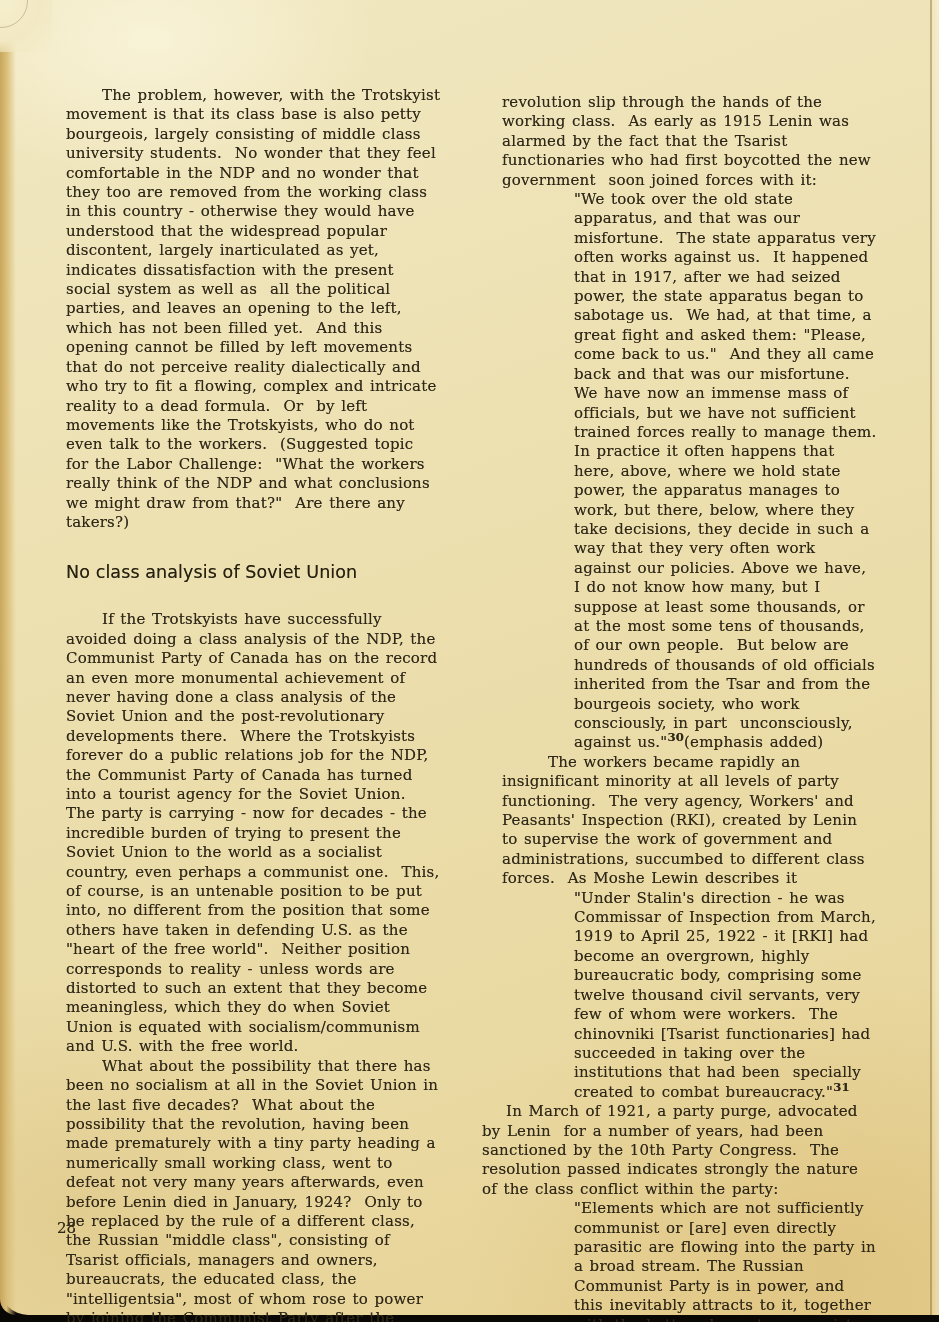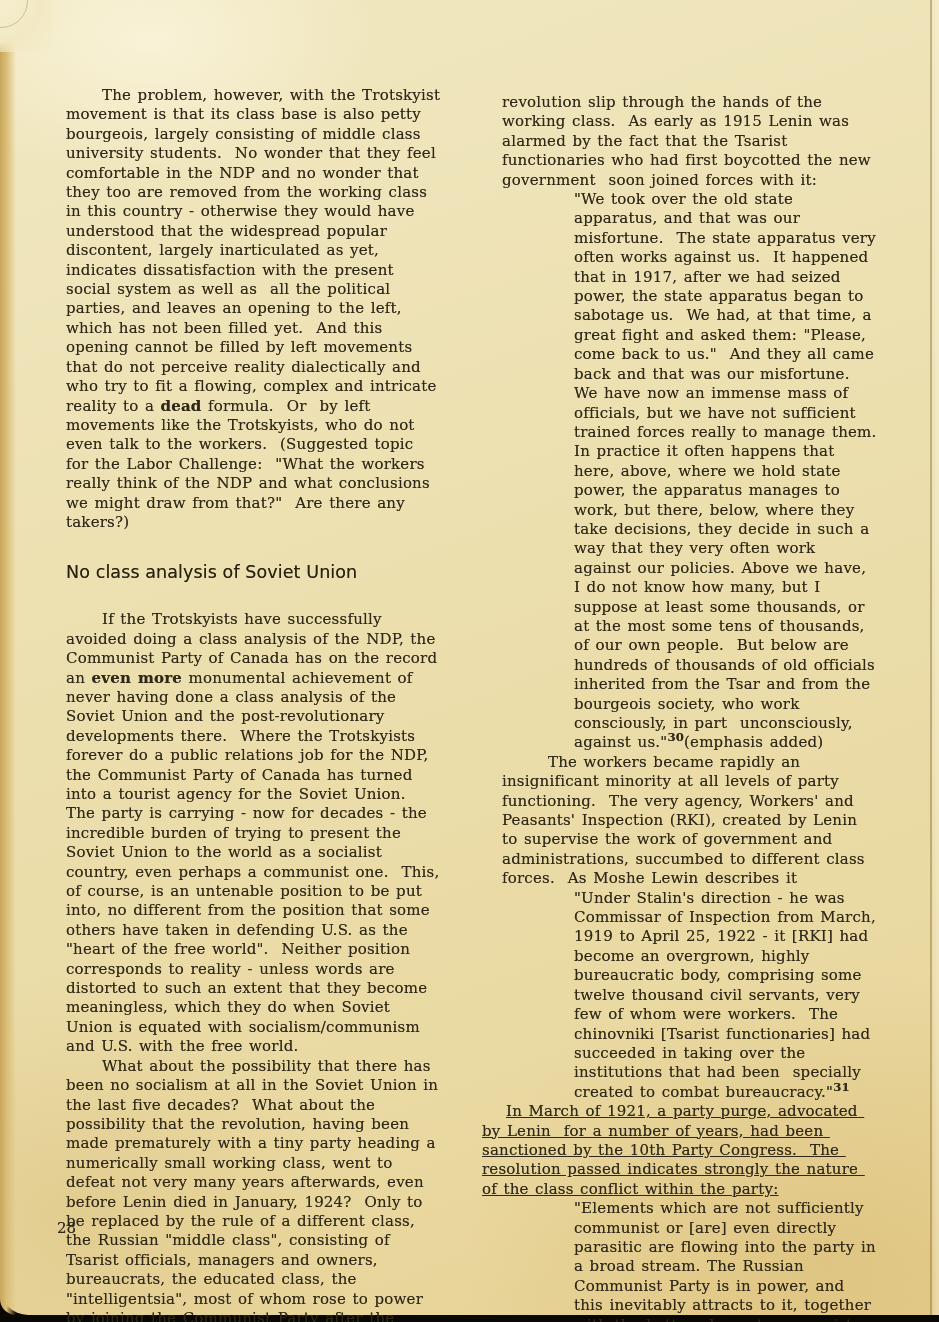--- a/index.html
+++ b/index.html
@@ -50,26 +50,26 @@
   .col-right { padding-top:7px; }
   p {
     margin:0;
     font-size:15px; line-height:19.4px;
     letter-spacing:.2px; word-spacing:1.5px;
     white-space:pre-wrap;
   }
   .indent    { text-indent:36px; }
   .indent-lg { text-indent:46px; }
   .quote     { margin-left:72px; }
-  .outdent   { margin-left:-20px; text-indent:24px;text-decoration:underline; }
+  .outdent   { margin-left:-20px; text-indent:24px; }
   .u {
     text-decoration-thickness:1.3px;
     text-underline-offset:2.5px;
   }
-  .b { font-weight:bold;margin-top:32px; }
+  .b { font-weight:normal;margin-top:32px; }
   .sup { vertical-align:super; font-size:.78em; line-height:0;font-weight:bold; }
   .section-heading {
     font-family:"DejaVu Sans","Liberation Sans",sans-serif;
     font-weight:normal; font-size:17.5px; letter-spacing:.1px;
     margin:30px 0 28px 0;
     color:#25200f;
   }
   .page-number {
     position:absolute; left:57px; bottom:78px;
     font-size:15px; color:#2f2818;

